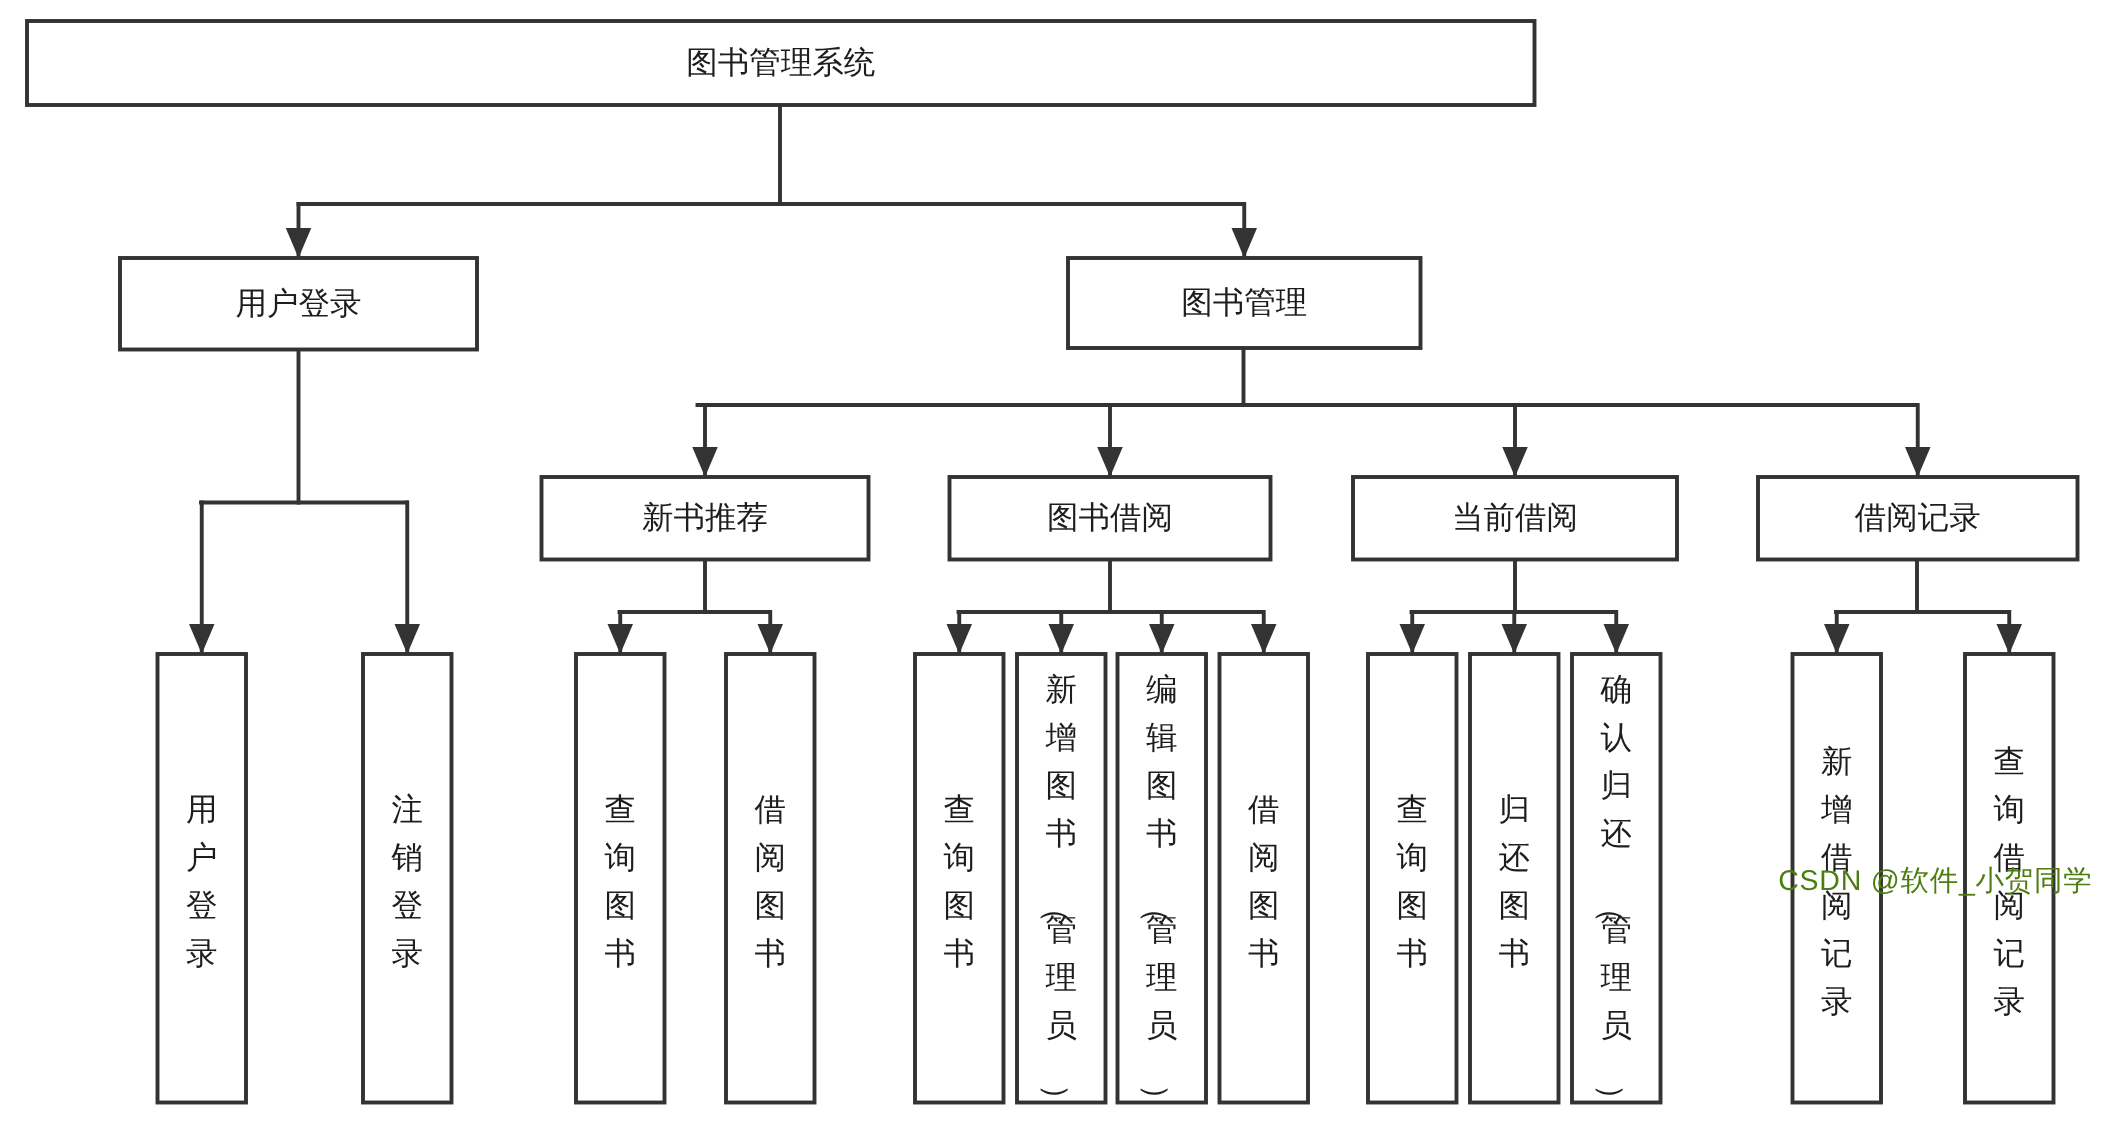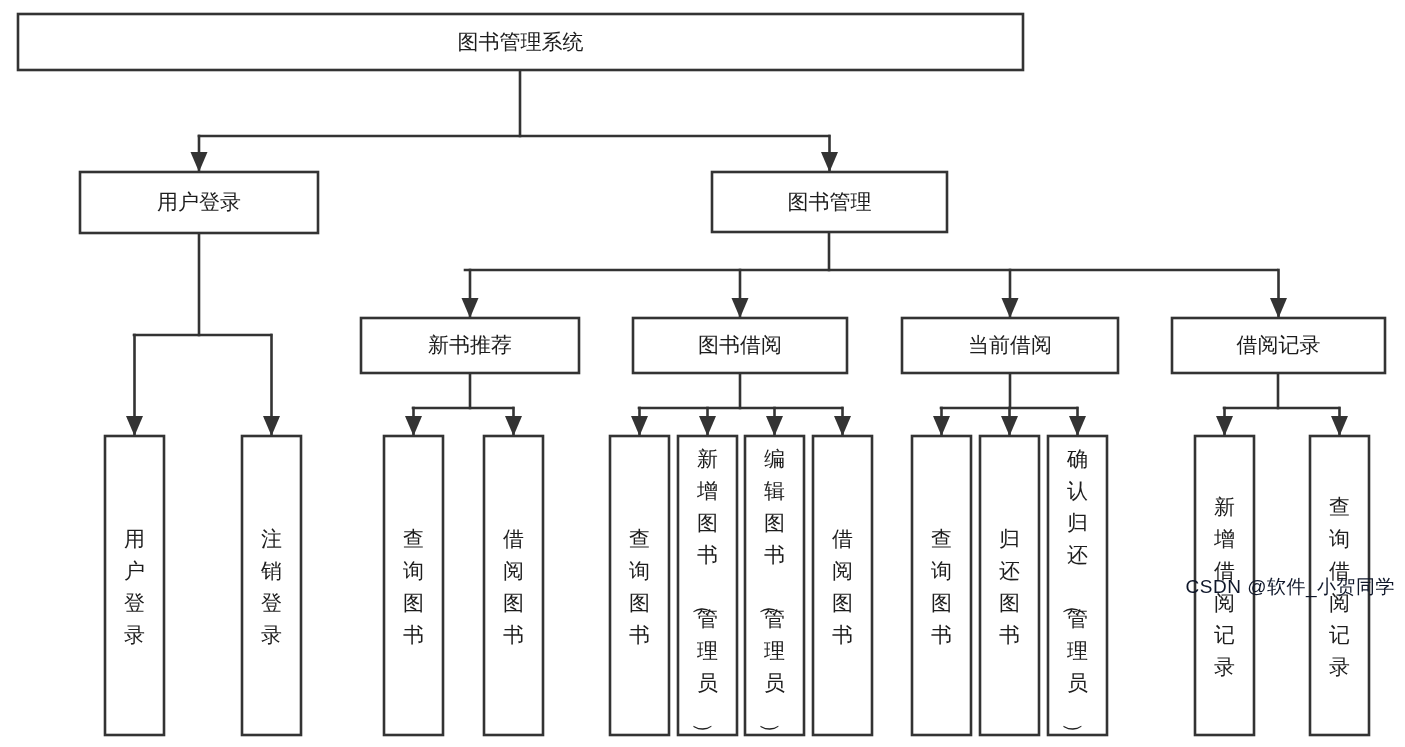--- a/index.html
+++ b/index.html
@@ -54,21 +54,21 @@
     font-size: 21px;
     fill: #1d1d1d;
     text-anchor: middle;
   }
   .watermark {
     position: absolute;
     right: 10px;
     bottom: 4px;
     font-family: "Liberation Sans", "DejaVu Sans", sans-serif;
     font-size: 19px;
-    color: #0f172a;
+    color: #4d7c0f;
     white-space: nowrap;
     letter-spacing: 0.5px;
     pointer-events: none;
   }
 </style>
 </head>
 <body>
 
 <div id="diagram-root">
   <svg class="diagram-canvas" viewBox="0 0 1405 747">

